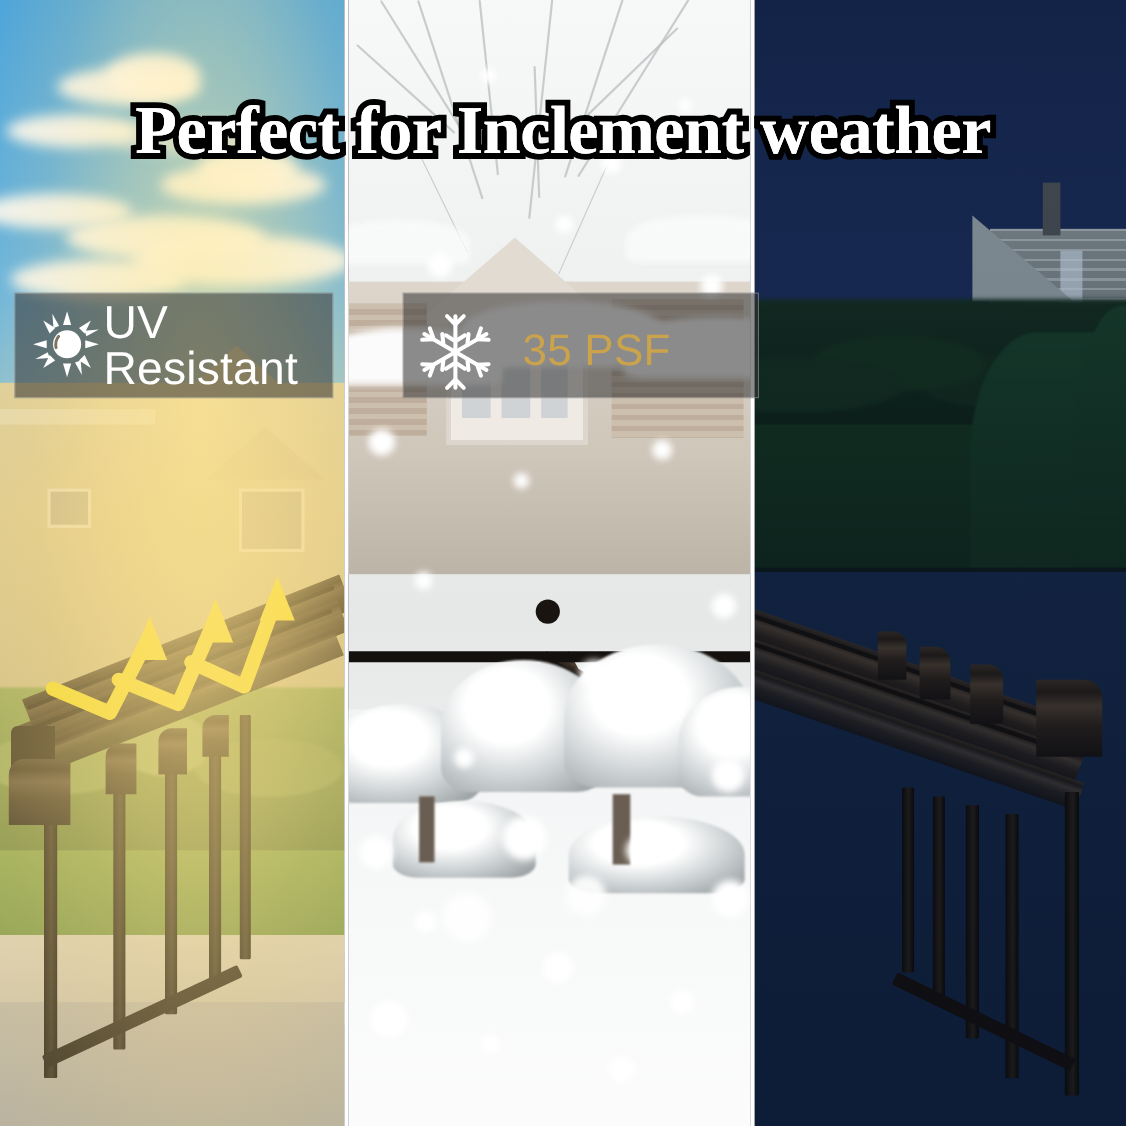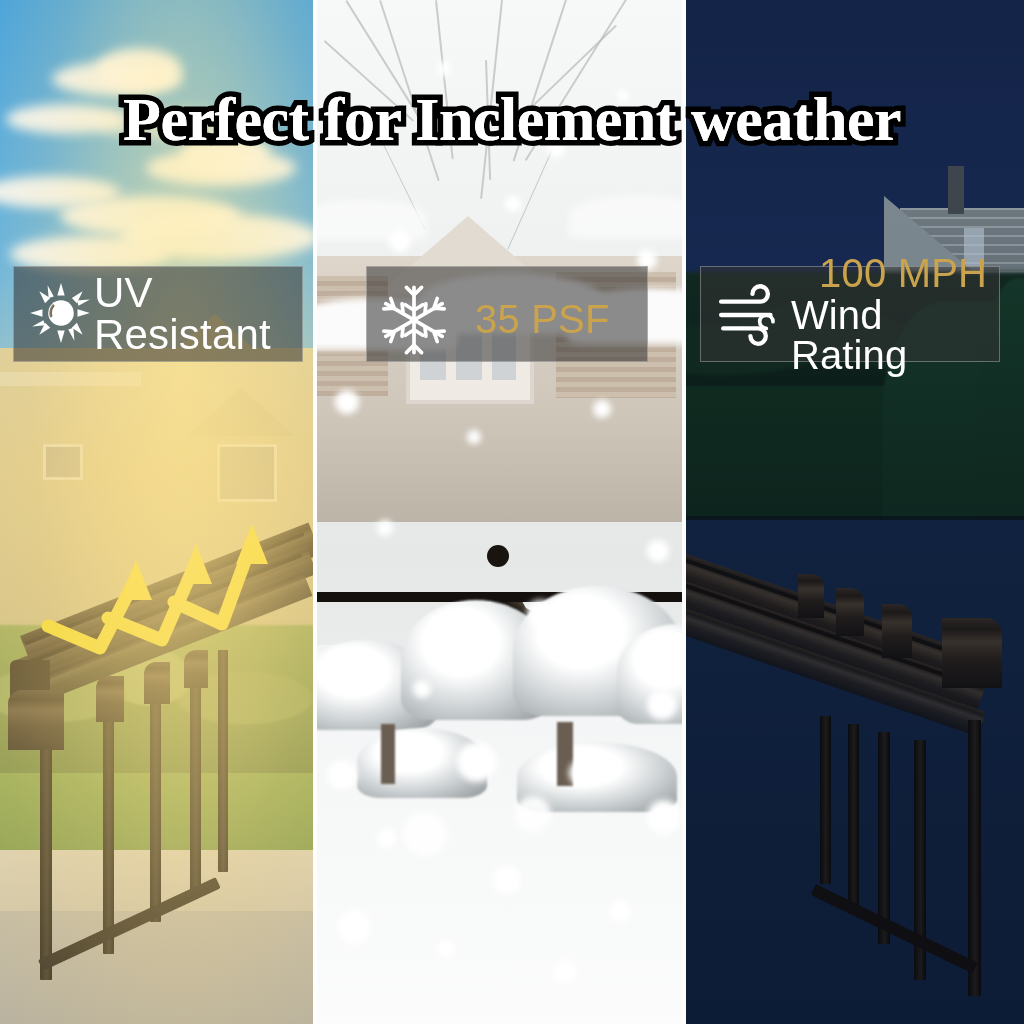--- a/index.html
+++ b/index.html
@@ -83,21 +83,21 @@
      -webkit-text-stroke:11px #000;paint-order:stroke fill;}
   .headline-fill{position:absolute;left:0;top:84px;width:1024px;text-align:center;
      font-family:"Liberation Serif","DejaVu Serif",serif;font-weight:700;font-size:62px;
      letter-spacing:-.5px;color:#fff;white-space:nowrap;z-index:41;}
 
   
   .badge{position:absolute;z-index:45;display:flex;align-items:center;
      background:rgba(52,52,52,.56);border:1px solid rgba(255,255,255,.30);
      box-sizing:border-box;}
   #badge-uv{left:13px;top:266px;width:290px;height:96px;padding:0 10px 0 14px;}
-  #badge-snow{left:366px;top:266px;width:282px;height:96px;padding:12px 8px 0 12px;}
+  #badge-snow{left:366px;top:266px;width:324px;height:96px;padding:12px 8px 0 12px;}
   #badge-wind{left:700px;top:266px;width:300px;height:96px;padding:0 8px 0 16px;}
 
   .badge-icon{flex:0 0 auto;display:block;}
   .badge-text{display:flex;flex-direction:column;justify-content:flex-end;line-height:1;}
   .badge-value{font-size:40px;font-weight:400;color:#caa34c;letter-spacing:.2px;margin-bottom:2px;}
   .badge-label{font-size:40px;font-weight:400;color:#fff;letter-spacing:.1px;}
   .badge-single{font-size:42px;font-weight:400;color:#fff;letter-spacing:.2px;}
   #badge-snow .badge-value{margin-left:26px;}
   #badge-wind .badge-value{margin-left:28px;}
 </style>
@@ -357,30 +357,14 @@
         <path d="M32 44 l-8 5 M32 44 l8 5"></path>
         <path d="M22 29 l-1 -9 M42 29 l1 -9"></path>
         <path d="M22 41 l-1 9 M42 41 l1 9"></path>
       </g>
     </svg>
     <div class="badge-text">
       <span class="badge-value">35 PSF</span>
     </div>
   </div>
 
-  <div class="badge" id="badge-wind">
-    <svg class="badge-icon" width="74" height="74" viewBox="0 0 72 72">
-      <g stroke="#ffffff" stroke-width="4.2" fill="none" stroke-linecap="round">
-        <path d="M4 24 H42 a7.5 7.5 0 1 0 -7.5 -7.5"></path>
-        <path d="M4 37 H52"></path>
-        <path d="M6 50 H40 a7.5 7.5 0 1 1 -7.5 7.5"></path>
-      </g>
-      <g stroke="#ffffff" stroke-width="3.6" fill="none" stroke-linecap="round">
-        <path d="M48 50 a6.5 6.5 0 1 1 6.5 -6.5"></path>
-      </g>
-    </svg>
-    <div class="badge-text">
-      <span class="badge-value">100 MPH</span>
-      <span class="badge-label">Wind Rating</span>
-    </div>
-  </div>
 
 </div>
 
 </body></html>

